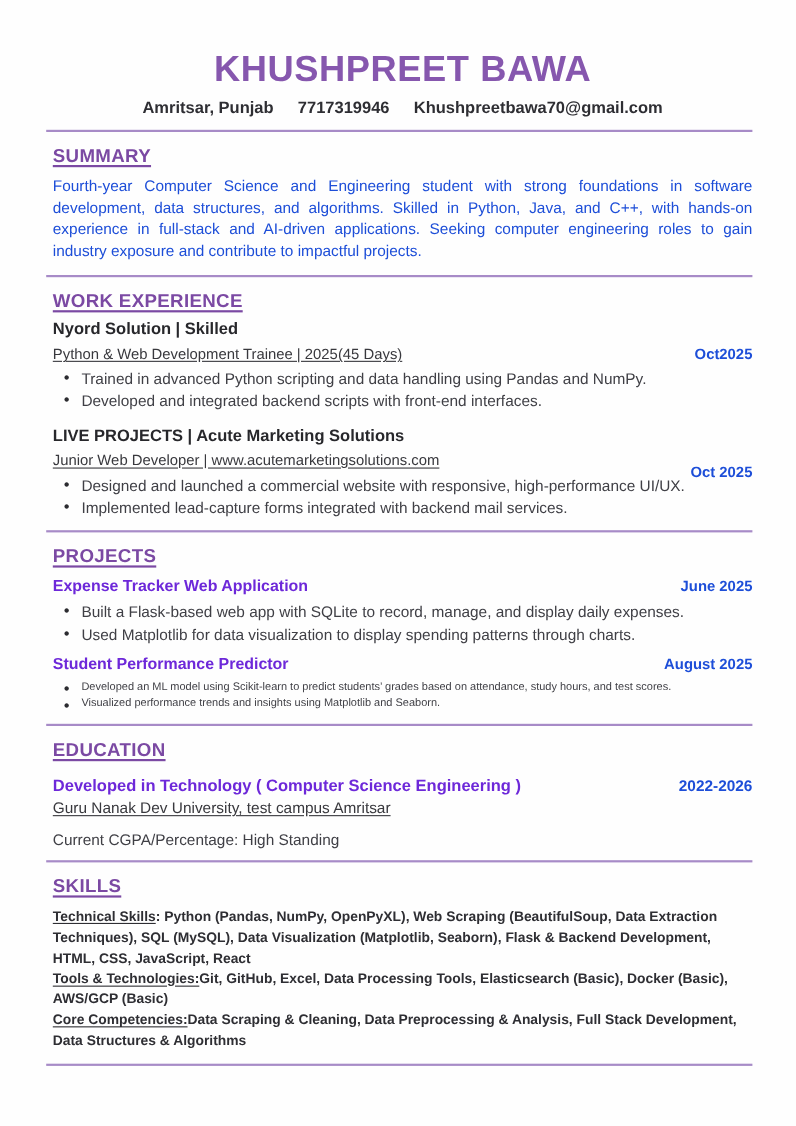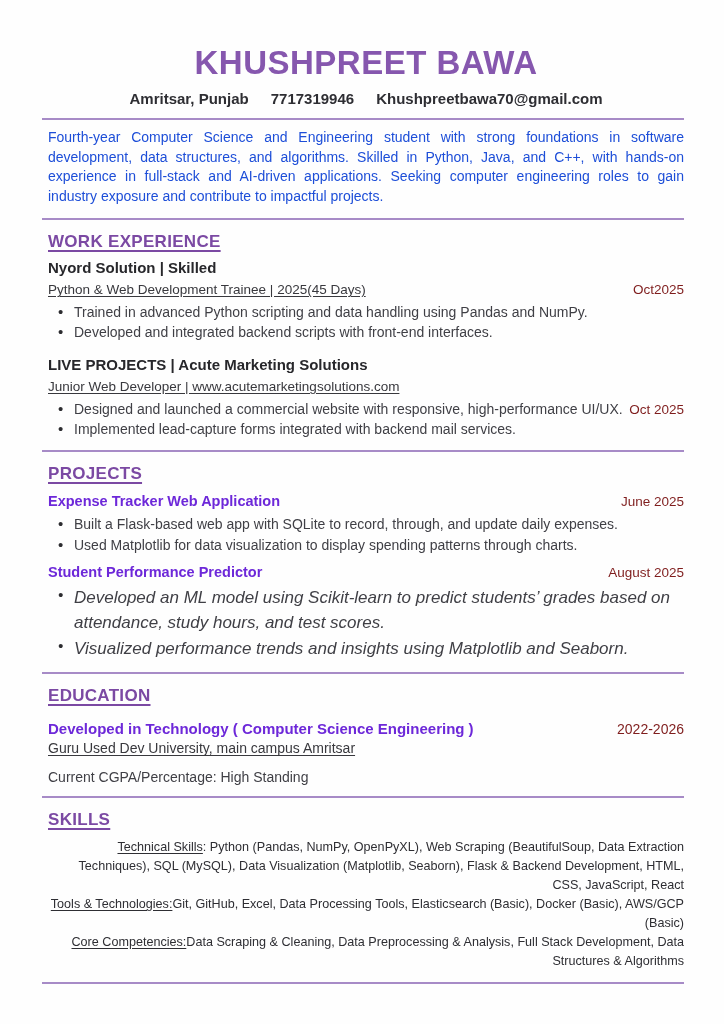--- a/index.html
+++ b/index.html
@@ -69,25 +69,25 @@
     color: #27272b;
   }
   .job-title {
     font-size: 13.5px;
     color: #38383d;
     text-decoration: underline;
     text-underline-offset: 2px;
   }
   .date {
     font-size: 13.5px;
-    font-weight: normal;
-    color: #7f1d1d;
+    font-weight: bold;
+    color: #1d4ed8;
     white-space: nowrap;
   }
-  .date-low { position: relative; top: 23px; margin-left: 24px; }
+  .date-low { position: relative; top: 11px; margin-left: 24px; }
   .title-row { margin-top: 6px; }
   
   ul.bullets {
     list-style: none;
     margin-top: 5px;
   }
   ul.bullets li {
     position: relative;
     padding-left: 26px;
     font-size: 14px;
@@ -95,21 +95,21 @@
     color: #3f3f45;
   }
   ul.bullets li::before {
     content: "\2022";
     position: absolute;
     left: 10px;
     top: -1px;
     font-size: 15px;
     color: #2c2c30;
   }
-  ul.bullets.small li { font-size: 17px; line-height: 1.5; font-style: italic; }
+  ul.bullets.small li { font-size: 10px; line-height: 1.5; }
   
   .proj-name, .degree {
     font-size: 14.5px;
     font-weight: bold;
     color: #6d28d9;
   }
   .proj-row { margin-top: 9px; }
   .degree-row { margin-top: 14px; }
   .degree { font-size: 15px; }
   .edu-date { font-size: 14px; }
@@ -118,43 +118,43 @@
     font-size: 14px;
     color: #38383d;
     text-decoration: underline;
     text-underline-offset: 2px;
   }
   .edu-line { margin-top: 3px; font-size: 14px; color: #3f3f45; }
   .edu-line.first { margin-top: 13px; }
   
   .skill-group {
     font-size: 12.6px;
-    font-weight: normal;
+    font-weight: bold;
     line-height: 1.5;
     color: #2e2e33;
-    text-align: right;
   }
   .skills-block { margin-top: 8px; }
   .skill-label { text-decoration: underline; text-underline-offset: 2px; }
   .spacer-6 { height: 6px; }
 </style>
 </head>
 <body>
 
 <div class="page">
 
   <div>
     <div class="name">KHUSHPREET BAWA</div>
     <div class="contact">
       <span>Amritsar, Punjab</span><span>7717319946</span><span>Khushpreetbawa70@gmail.com</span>
     </div>
   </div>
   <hr class="divider">
 
   <div>
+    <div class="section-heading">SUMMARY</div>
     <p class="summary-text">Fourth-year Computer Science and Engineering student with strong foundations in software development, data structures, and algorithms. Skilled in Python, Java, and C++, with hands-on experience in full-stack and AI-driven applications. Seeking computer engineering roles to gain industry exposure and contribute to impactful projects.</p>
   </div>
   <hr class="divider">
 
   <div>
     <div class="section-heading">WORK EXPERIENCE</div>
 
     <div>
       <div class="company">Nyord Solution | Skilled</div>
       <div class="row title-row">
@@ -185,21 +185,21 @@
 
   <div>
     <div class="section-heading">PROJECTS</div>
 
     <div>
       <div class="row proj-row">
         <span class="proj-name">Expense Tracker Web Application</span>
         <span class="date">June 2025</span>
       </div>
       <ul class="bullets">
-        <li>Built a Flask-based web app with SQLite to record, through, and update daily expenses.</li>
+        <li>Built a Flask-based web app with SQLite to record, manage, and display daily expenses.</li>
         <li>Used Matplotlib for data visualization to display spending patterns through charts.</li>
       </ul>
     </div>
 
     <div>
       <div class="row proj-row">
         <span class="proj-name">Student Performance Predictor</span>
         <span class="date">August 2025</span>
       </div>
       <ul class="bullets small">
@@ -209,21 +209,21 @@
     </div>
   </div>
   <hr class="divider">
 
   <div>
     <div class="section-heading">EDUCATION</div>
     <div class="row degree-row">
       <span class="degree">Developed in Technology ( Computer Science Engineering )</span>
       <span class="date edu-date">2022-2026</span>
     </div>
-    <div class="school">Guru Used Dev University, main campus Amritsar</div>
+    <div class="school">Guru Nanak Dev University, test campus Amritsar</div>
     <div class="edu-line first">Current CGPA/Percentage: High Standing</div>
   </div>
   <hr class="divider">
 
   <div>
     <div class="section-heading">SKILLS</div>
     <div class="skills-block">
       <p class="skill-group"><span class="skill-label">Technical Skills</span><span>: </span><span>Python (Pandas, NumPy, OpenPyXL), Web Scraping (BeautifulSoup, Data Extraction Techniques), SQL (MySQL), Data Visualization (Matplotlib, Seaborn), Flask &amp; Backend Development, HTML, CSS, JavaScript, React</span></p>
       <p class="skill-group"><span class="skill-label">Tools &amp; Technologies:</span><span></span><span>Git, GitHub, Excel, Data Processing Tools, Elasticsearch (Basic), Docker (Basic), AWS/GCP (Basic)</span></p>
       <p class="skill-group"><span class="skill-label">Core Competencies:</span><span></span><span>Data Scraping &amp; Cleaning, Data Preprocessing &amp; Analysis, Full Stack Development, Data Structures &amp; Algorithms</span></p>

